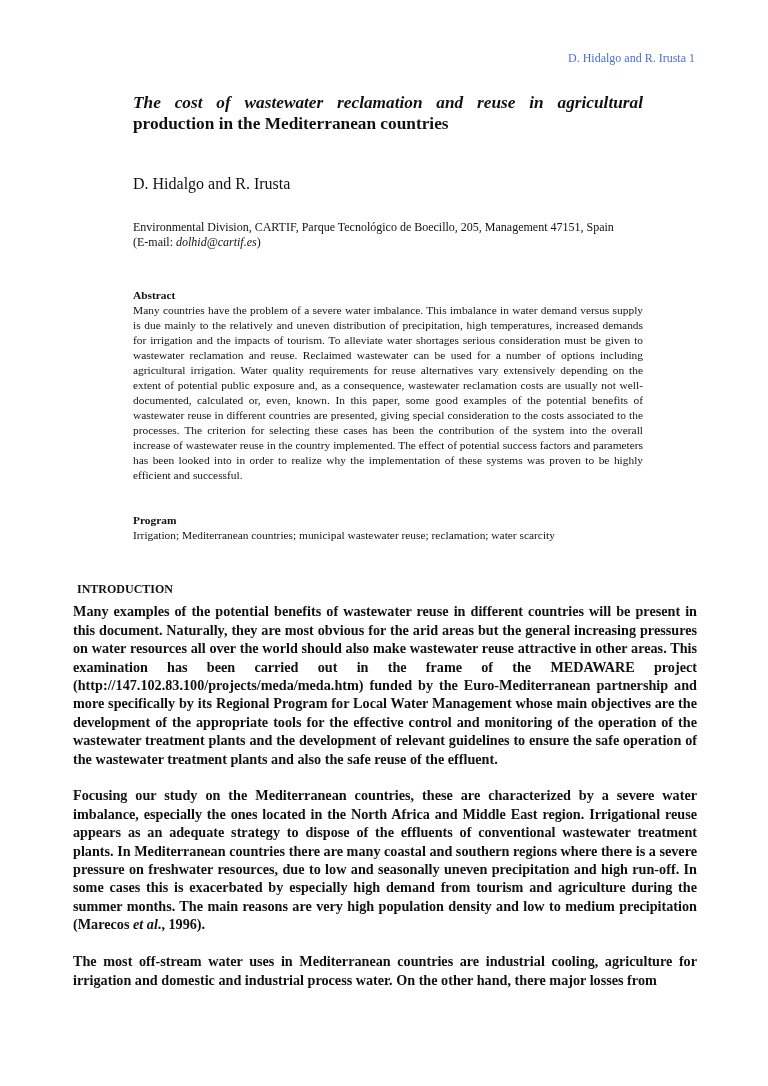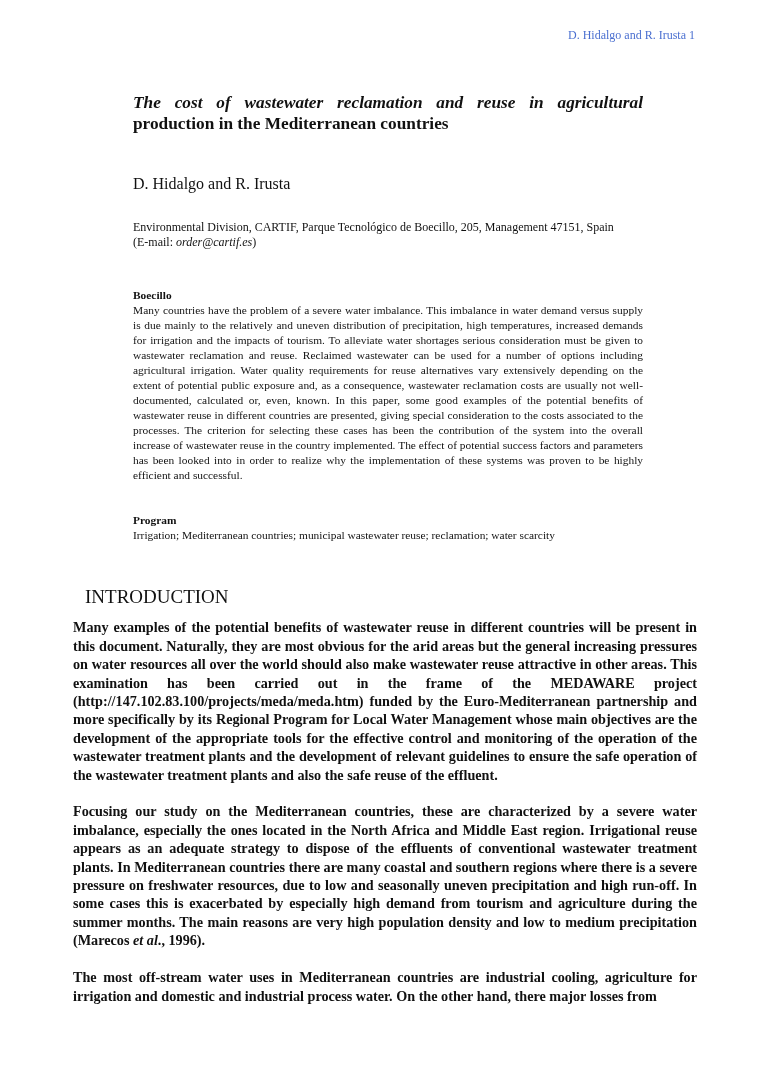--- a/index.html
+++ b/index.html
@@ -1,50 +1,50 @@
 <!DOCTYPE html>
 <html><head>
 <meta charset="utf-8">
 <style>
   html, body { margin: 0; padding: 0; background: #ffffff; }
   body { width: 768px; height: 1086px; position: relative; overflow: hidden;
          font-family: "Liberation Serif", "DejaVu Serif", serif; color: #111; }
-  .running-head { position: absolute; top: 28px; right: 73px; font-size: 12px; color: #4a6fd0; }
+  .running-head { position: absolute; top: 51px; right: 73px; font-size: 12px; color: #4a6fd0; }
   .front { position: absolute; left: 133px; width: 510px; }
   .title { top: 92px; font-size: 17.3px; font-weight: bold; line-height: 21px; text-align: justify; text-align-last: left; margin: 0; }
   .title .l1 { display: block; text-align: justify; text-align-last: justify; font-style: italic; }
   .authors { top: 175px; font-size: 16px; }
   .affil { top: 220px; font-size: 12px; line-height: 15px; }
   .abstract { top: 288px; font-size: 11.4px; line-height: 15px; text-align: justify; }
   .abstract h3, .keywords h3 { margin: 0; font-size: 11.4px; font-weight: bold; }
   .abstract p, .keywords p { margin: 0; }
   .keywords { top: 513px; font-size: 11.4px; line-height: 15px; }
   .body { position: absolute; left: 73px; width: 624px; top: 576px; font-size: 14.2px; line-height: 18.4px; text-align: justify; }
-  .body h2 { margin: 12px; font-size: 19px; font-weight: normal; }
+  .body h2 { margin: 4px; font-size: 12px; font-weight: bold; }
   .body p { margin: 0 0 18.4px 0; font-weight: bold; }
 </style>
 </head>
 <body>
 
 <div class="running-head">D. Hidalgo and R. Irusta  1</div>
 
 <h1 class="front title">
   <span class="l1">The cost of wastewater reclamation and reuse in agricultural</span>
   <span>production in the Mediterranean countries</span>
 </h1>
 
 <div class="front authors">D. Hidalgo and R. Irusta</div>
 
 <div class="front affil">
   <div>Environmental Division, CARTIF, Parque Tecnológico de Boecillo, 205, Management 47151, Spain</div>
-  <div><span>(E-mail: </span><i>order@cartif.es</i><span>)</span></div>
+  <div><span>(E-mail: </span><i>dolhid@cartif.es</i><span>)</span></div>
 </div>
 
 <div class="front abstract">
-  <h3>Boecillo</h3>
+  <h3>Abstract</h3>
   <p>Many countries have the problem of a severe water imbalance. This imbalance in water demand versus supply is due mainly to the relatively and uneven distribution of precipitation, high temperatures, increased demands for irrigation and the impacts of tourism. To alleviate water shortages serious consideration must be given to wastewater reclamation and reuse. Reclaimed wastewater can be used for a number of options including agricultural irrigation. Water quality requirements for reuse alternatives vary extensively depending on the extent of potential public exposure and, as a consequence, wastewater reclamation costs are usually not well-documented, calculated or, even, known. In this paper, some good examples of the potential benefits of wastewater reuse in different countries are presented, giving special consideration to the costs associated to the processes. The criterion for selecting these cases has been the contribution of the system into the overall increase of wastewater reuse in the country implemented. The effect of potential success factors and parameters has been looked into in order to realize why the implementation of these systems was proven to be highly efficient and successful.</p>
 </div>
 
 <div class="front keywords">
   <h3>Program</h3>
   <p>Irrigation; Mediterranean countries; municipal wastewater reuse; reclamation; water scarcity</p>
 </div>
 
 <div class="body">
   <h2>INTRODUCTION</h2>

